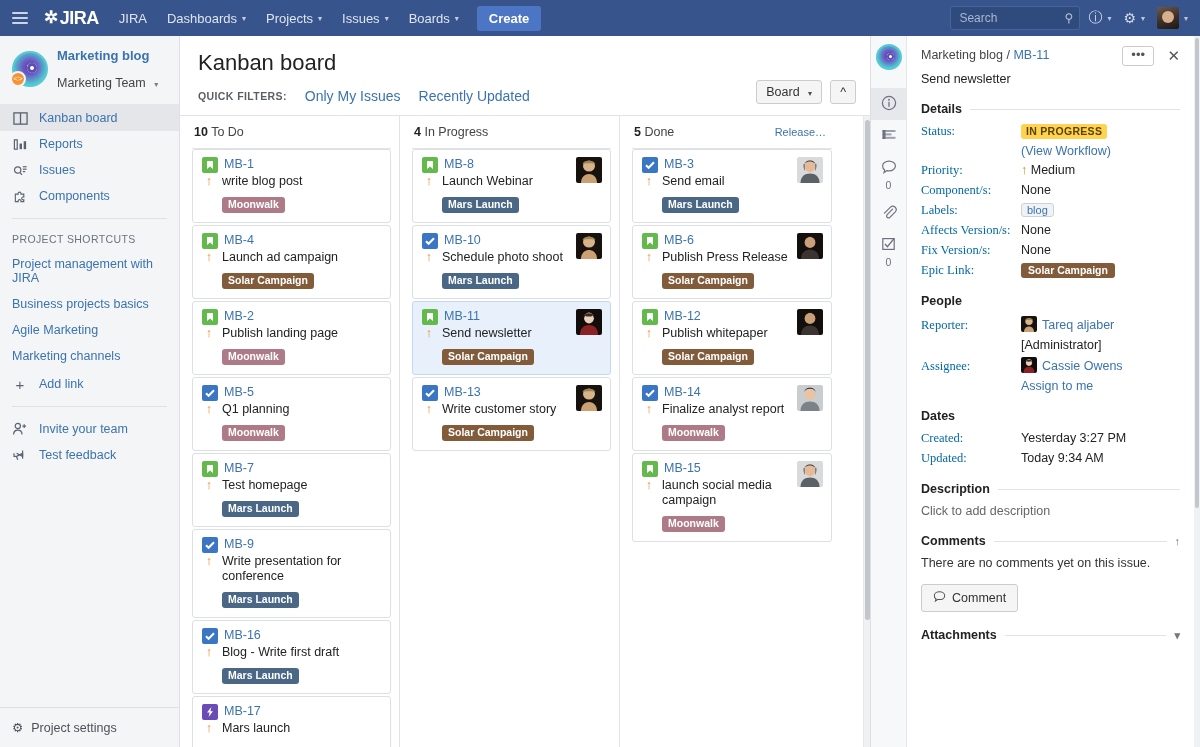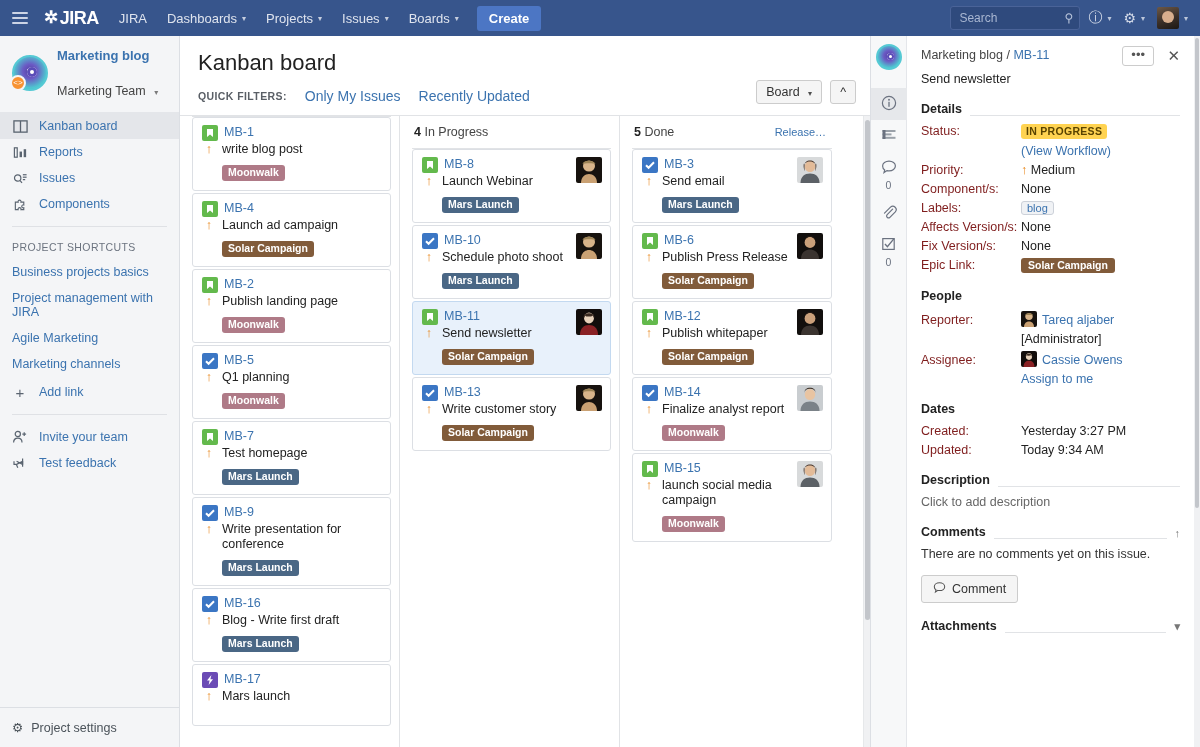--- a/index.html
+++ b/index.html
@@ -100,21 +100,21 @@
     position:absolute; left:13px; top:10px; width:10px;height:10px;border-radius:50%;
     background:#fff; box-shadow: inset 0 0 0 3px #5b4cb8;
   }
   .proj-avatar .badge {
     position: absolute; left: -4px; bottom: -2px;
     width: 16px; height: 16px; border-radius: 50%;
     background: #f79232; border: 2px solid #f4f5f7;
     color: #fff; font-size: 8px; line-height: 12px; text-align: center;
   }
   .proj-name { font-size: 13px; font-weight: bold; color: #3b73af; line-height: 15px; }
-  .proj-team { font-size: 12.5px; color: #444; margin-top: 21px; }
+  .proj-team { font-size: 12.5px; color: #444; margin-top: 13px; }
   .proj-team .caret { color: #666; }
 
   .side-item {
     display: flex; align-items: center; gap: 11px;
     height: 26px; padding: 0 12px; color: #3b73af;
     font-size: 12.5px; cursor: pointer;
   }
   .side-item.active { background: #e4e6ea; color: #3b73af; }
   .side-ico { width: 16px; height: 16px; color: #5a6470; flex-shrink: 0;
               display:flex; align-items:center; justify-content:center; }
@@ -224,27 +224,27 @@
   .d-bread a { color: #3b73af; text-decoration: none; }
   .d-more {
     position: absolute; right: 40px; top: 10px;
     border: 1px solid #ccc; border-radius: 3px; background: #fff;
     padding: 1px 8px 3px 8px; color: #555; font-size: 13px; cursor: pointer;
     line-height: 14px;
   }
   .d-close { position: absolute; right: 14px; top: 11px; color: #555; font-size: 15px; cursor: pointer; }
   .d-summary { font-size: 12.5px; color: #222; margin-top: 10px; }
   .sec-head {
-    display: flex; align-items: flex-end; gap: 8px;
+    display: flex; align-items: center; gap: 8px;
     margin: 16px 0 8px 0; font-size: 12.5px; font-weight: bold; color: #222;
   }
   .sec-head .rule { flex: 1; height: 1px; background: #e1e3e6; }
   .sec-head .chev { color:#777; font-size:11px; cursor:pointer; }
   .d-row { display: flex; font-size: 12.5px; margin-bottom: 5px; align-items: baseline; }
-  .d-lab { width: 100px; color: #7f1d1d; flex-shrink: 0; }
+  .d-lab { width: 100px; color: #0369a1; flex-shrink: 0; font-family: Liberation Serif, serif; }
   .d-val { color: #222; }
   .status-badge {
     background: #ffd351; color: #594300; font-weight: bold;
     font-size: 10.5px; padding: 1px 5px 2px 5px; border-radius: 3px;
     letter-spacing: .3px; display:inline-block;
   }
   .link { color: #3b73af; cursor: pointer; }
   .lbl-chip {
     background:#f0f2f5; border:1px solid #ccd1d9; border-radius:3px;
     font-size:11px; color:#3b73af; padding:0 5px; display:inline-block;
@@ -386,22 +386,22 @@
       <span class="side-ico">
         <svg width="15" height="15" viewBox="0 0 16 16">
             <path d="M2.5 5.5h3a1.6 1.6 0 1 1 3 0h3v3a1.6 1.6 0 1 0 0 3v2h-3a1.6 1.6 0 1 0-3 0h-3z" fill="none" stroke="#5a6470" stroke-width="1.2"></path>
           </svg>
       </span>
       <span>Components</span>
     </div>
 
     <div class="side-divider"></div>
     <div class="side-head">PROJECT SHORTCUTS</div>
+    <div class="side-link">Project management with JIRA</div>
     <div class="side-link">Business projects basics</div>
-    <div class="side-link">Project management with JIRA</div>
     <div class="side-link">Agile Marketing</div>
     <div class="side-link">Marketing channels</div>
     <div class="side-item" style="margin-top:2px">
       <span class="side-ico plus">+</span>
       <span>Add link</span>
     </div>
 
     <div class="side-divider"></div>
     <div class="side-item">
       <span class="side-ico">
@@ -447,20 +447,26 @@
         <button class="btn-light">
           <span>^</span>
         </button>
       </div>
     </div>
 
     <div class="columns-wrap">
       <div class="columns">
 
         <div class="col">
+          <div class="col-head">
+            <div>
+              <span class="cnt">10</span>
+              <span>To Do</span>
+            </div>
+          </div>
           <div class="col-body">
 
             <div class="card">
               <div class="card-row1">
                 <span class="type-ico">
                   <svg width="16" height="16" viewBox="0 0 16 16">
                       <rect width="16" height="16" rx="2" fill="#63b94c"></rect>
                       <path d="M5 4h6v8l-3-2.4L5 12z" fill="#fff"></path>
                     </svg>
                 </span>

